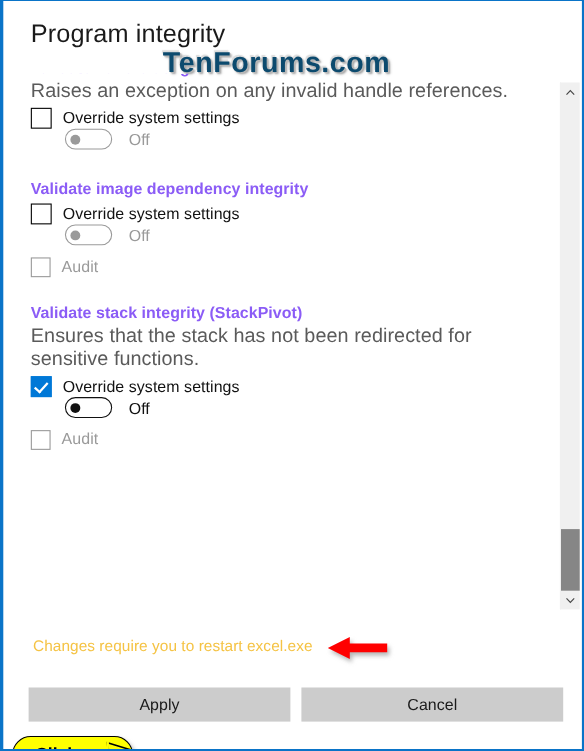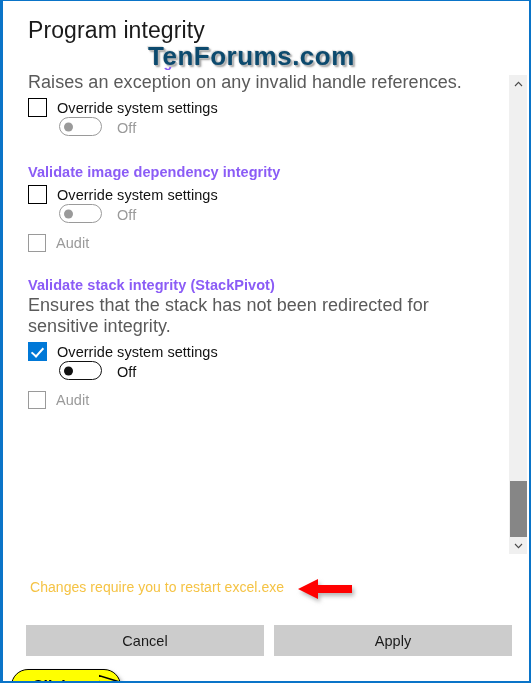--- a/index.html
+++ b/index.html
@@ -321,21 +321,21 @@
 
         <div class="cb-row audit">
           <span class="checkbox disabled"></span>
           <span class="cb-label disabled">Audit</span>
         </div>
         <div class="gap-after-audit"></div>
       </div>
 
       <div class="setting-block">
         <div class="block-title">Validate stack integrity (StackPivot)</div>
-        <div class="block-desc">Ensures that the stack has not been redirected for sensitive integrity.</div>
+        <div class="block-desc">Ensures that the stack has not been redirected for sensitive functions.</div>
 
         <div class="cb-row override">
           <span class="checkbox checked"></span>
           <span class="cb-label">Override system settings</span>
         </div>
 
         <div class="toggle-row">
           <span class="toggle enabled">
               <span class="knob"></span>
             </span>
@@ -368,22 +368,22 @@
 
   <div class="restart-note">Changes require you to restart excel.exe</div>
 
   <div class="red-arrow">
     <svg width="56" height="24" viewBox="0 0 56 24">
       <path d="M0 12 L20 2 L20 8 L54 8 L54 16 L20 16 L20 22 Z" fill="#ff0000"></path>
     </svg>
   </div>
 
   <div class="btn-row">
+    <button class="btn">Apply</button>
     <button class="btn">Cancel</button>
-    <button class="btn">Apply</button>
   </div>
 
   <div class="callout">
     <div class="bubble"></div>
     <div class="tail">
       <svg width="30" height="30" viewBox="0 0 30 30">
         <path d="M0 4 L26 12 L4 20 Z" fill="#ffff00" stroke="#000000" stroke-width="1.5" stroke-linejoin="round"></path>
         <path d="M0 4 L0 20 Z" fill="#ffff00" stroke="none"></path>
         <rect x="-6" y="3" width="8" height="18" fill="#ffff00" stroke="none"></rect>
       </svg>

